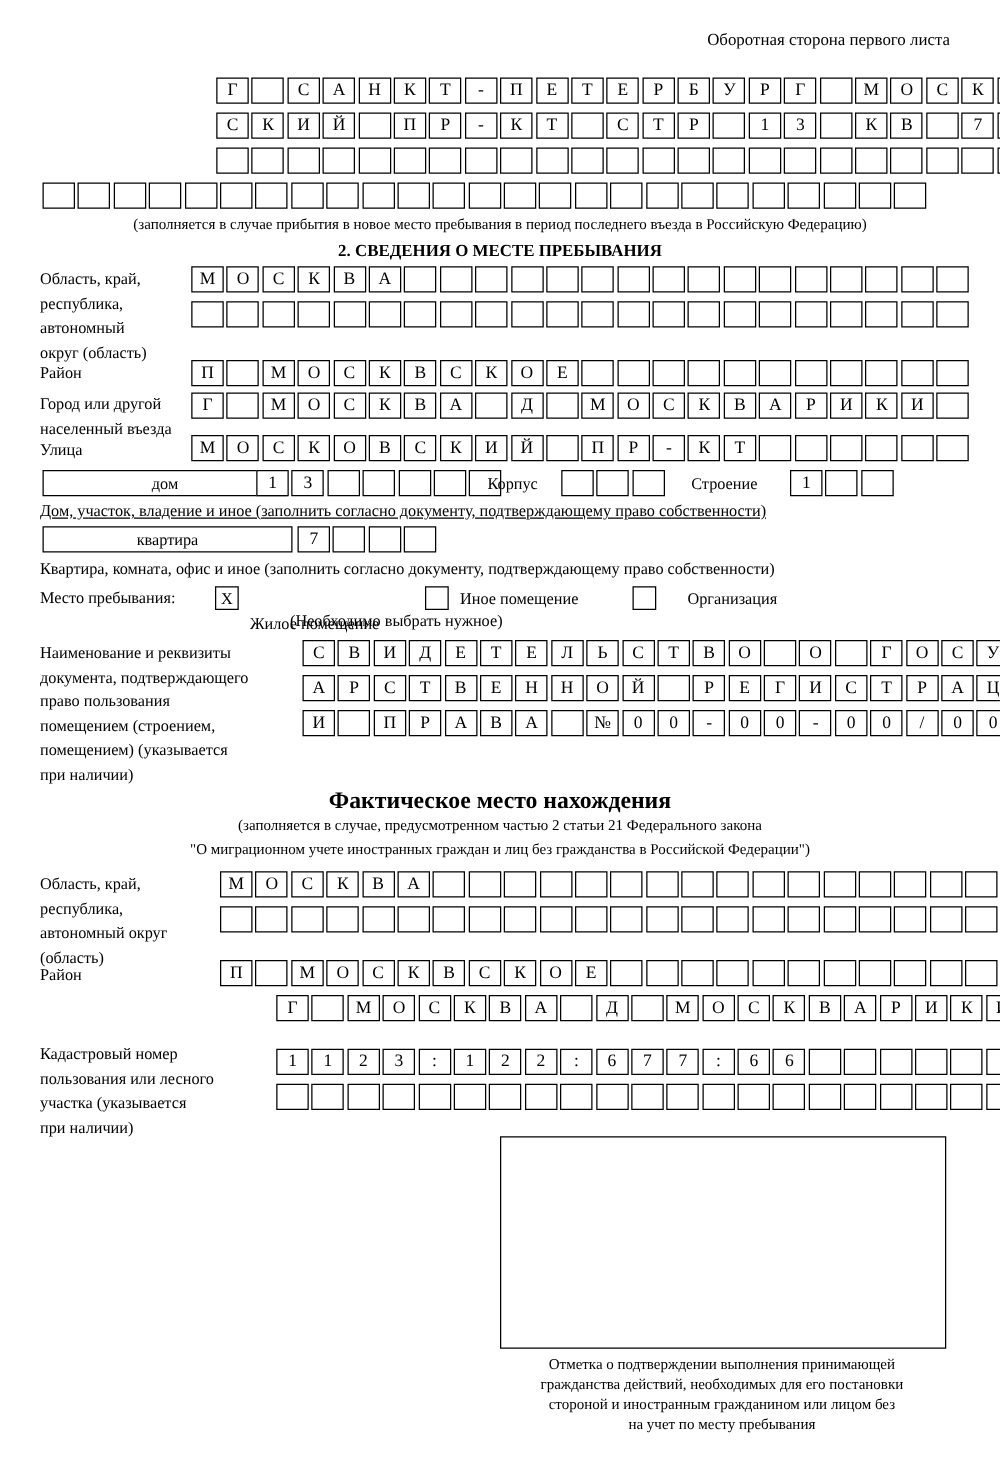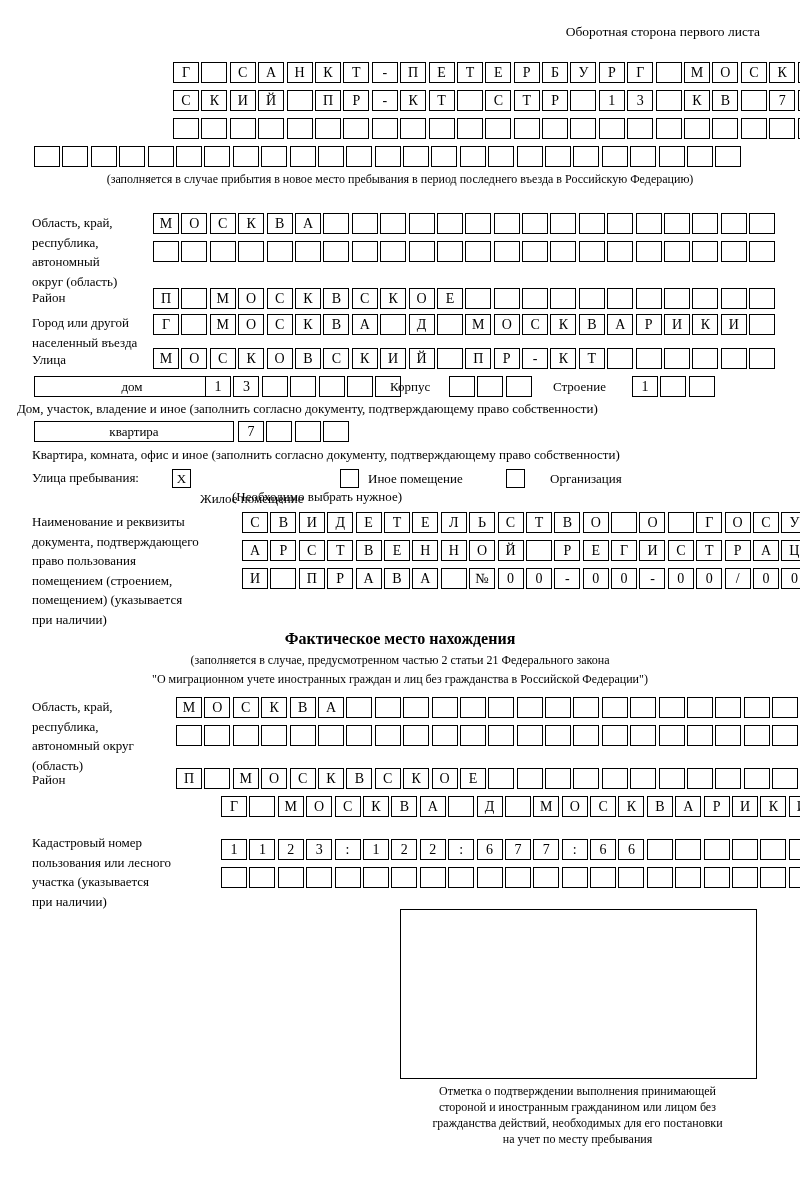--- a/index.html
+++ b/index.html
@@ -70,21 +70,21 @@
   }
   .plain {
     position: absolute;
     font-size: 13px;
   }
   .center-bold {
     position: absolute;
     width: 100%;
     text-align: center;
     font-weight: bold;
-    font-size: 16px;
+    font-size: 19px;
   }
   .bigbox {
     position: absolute;
     border: 1px solid #000;
     background: #fff;
   }
   .footnote {
     position: absolute;
     font-size: 12px;
     text-align: center;
@@ -217,20 +217,21 @@
     <div class="cell"></div>
     <div class="cell"></div>
     <div class="cell"></div>
     <div class="cell"></div>
     <div class="cell"></div>
     <div class="cell"></div>
   </div>
 
   <div class="note" style="top:172px;">(заполняется в случае прибытия в новое место пребывания в период последнего въезда в Российскую Федерацию)</div>
 
+  <div class="section-title" style="top:193px;">2. СВЕДЕНИЯ О МЕСТЕ ПРЕБЫВАНИЯ</div>
 
   <div class="multiline-label" style="left:32px; top:213px;">
     <div>Область, край,</div>
     <div>республика,</div>
     <div>автономный</div>
     <div>округ (область)</div>
   </div>
 
   <div class="cells" style="position:absolute; left:153px; top:213px;">
     <div class="cell">М</div>
@@ -379,33 +380,33 @@
     <div class="cell"></div>
     <div class="cell"></div>
   </div>
   <div class="plain" style="left:553px; top:379px;">Строение</div>
   <div class="cells" style="position:absolute; left:632px; top:376px;">
     <div class="cell">1</div>
     <div class="cell"></div>
     <div class="cell"></div>
   </div>
 
-  <div class="plain" style="left:17px; top:401px;">Дом, участок, владение и иное (заполнить согласно документу, подтверждающему право собственности)</div>
+  <div class="plain" style="left:32px; top:401px;text-decoration:underline;">Дом, участок, владение и иное (заполнить согласно документу, подтверждающему право собственности)</div>
 
   <div class="boxlabel" style="position:absolute; left:34px; top:421px; width:200px;">квартира</div>
   <div class="cells" style="position:absolute; left:238px; top:421px;">
     <div class="cell">7</div>
     <div class="cell"></div>
     <div class="cell"></div>
     <div class="cell"></div>
   </div>
 
   <div class="plain" style="left:32px; top:447px;">Квартира, комната, офис и иное (заполнить согласно документу, подтверждающему право собственности)</div>
 
-  <div class="plain" style="left:32px; top:470px;">Улица пребывания:</div>
+  <div class="plain" style="left:32px; top:470px;">Место пребывания:</div>
   <div class="chk" style="position:absolute; left:172px; top:469px;">X</div>
   <div class="plain" style="left:200px; top:471px;margin-top:20px;">Жилое помещение</div>
   <div class="chk" style="position:absolute; left:340px; top:469px;"></div>
   <div class="plain" style="left:368px; top:471px;">Иное помещение</div>
   <div class="chk" style="position:absolute; left:506px; top:469px;"></div>
   <div class="plain" style="left:550px; top:471px;">Организация</div>
   <div class="plain" style="left:232px; top:489px;">(Необходимо выбрать нужное)</div>
 
   <div class="multiline-label" style="left:32px; top:512px;">
     <div>Наименование и реквизиты</div>
@@ -646,18 +647,18 @@
     <div class="cell"></div>
     <div class="cell"></div>
     <div class="cell"></div>
     <div class="cell"></div>
     <div class="cell"></div>
   </div>
 
   <div class="bigbox" style="left:400px; top:909px; width:355px; height:168px;"></div>
   <div class="footnote" style="left:380px; top:1083px; width:395px;">
     <div>Отметка о подтверждении выполнения принимающей</div>
+    <div>гражданства действий, необходимых для его постановки</div>
     <div>стороной и иностранным гражданином или лицом без</div>
-    <div>гражданства действий, необходимых для его постановки</div>
     <div>на учет по месту пребывания</div>
   </div>
 
 </div>
 
 </body></html>

